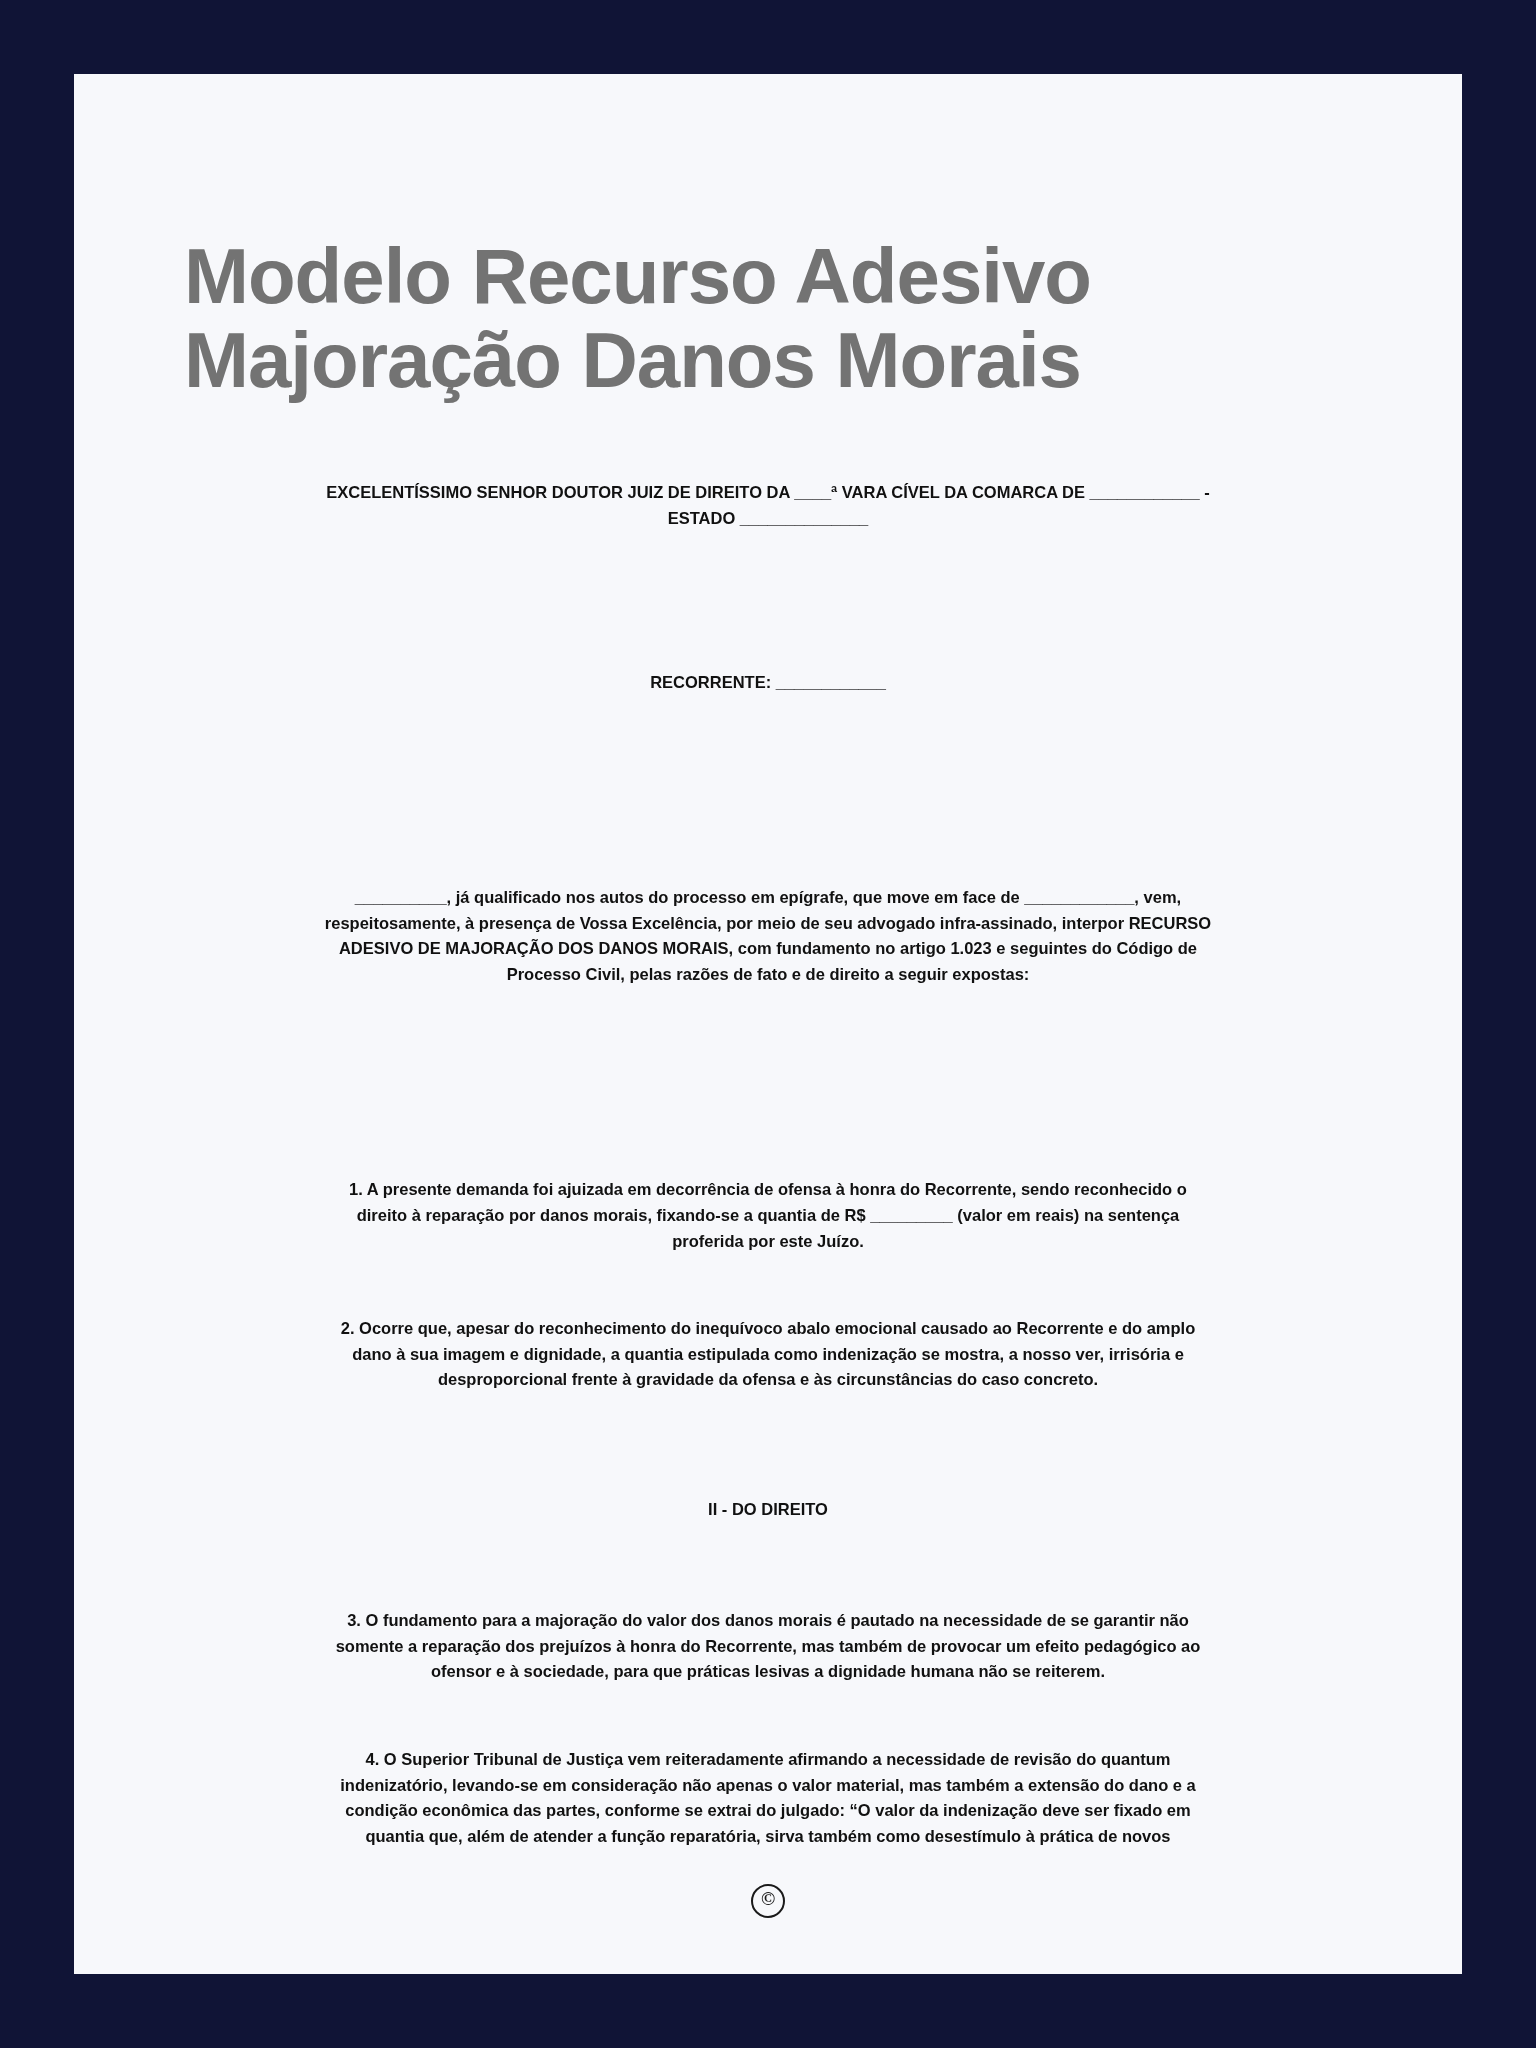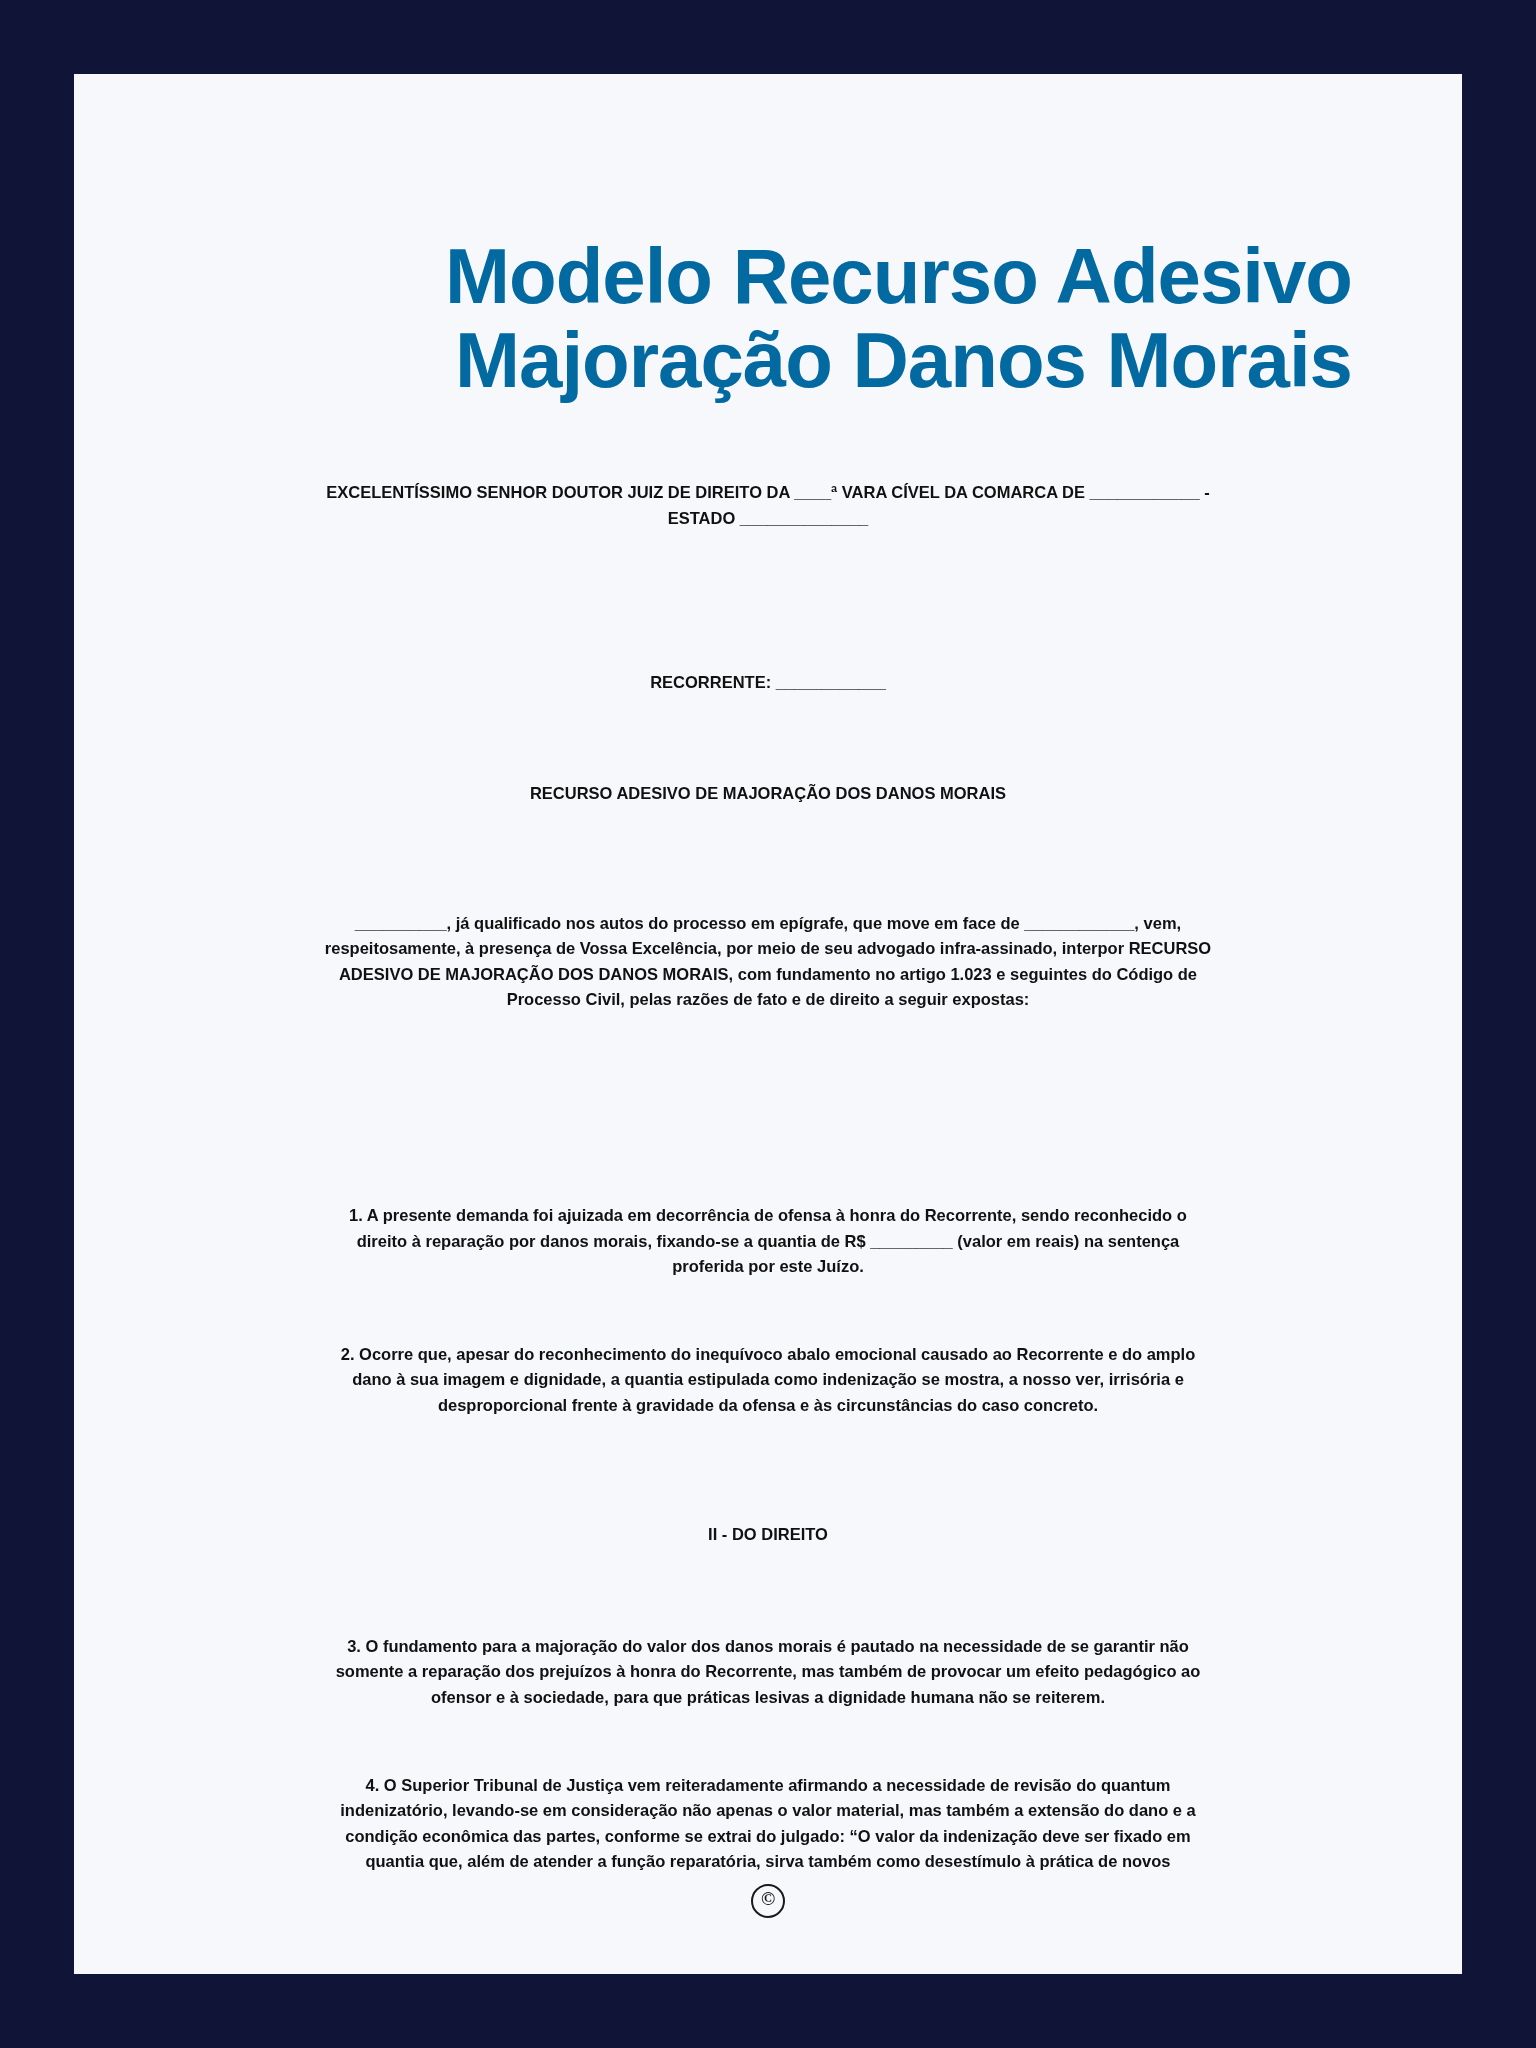--- a/index.html
+++ b/index.html
@@ -23,22 +23,22 @@
     box-sizing: border-box;
     padding: 0;
     overflow: hidden;
   }
   .doc-title {
     margin: 0;
     padding: 160px 110px 0 110px;
     font-size: 78px;
     line-height: 1.08;
     font-weight: bold;
-    color: #0369a1;
-    text-align: right;
+    color: #737373;
+    text-align: left;
     letter-spacing: -1px;
   }
   .body-area {
     padding: 78px 248px 0 248px;
   }
   p.block {
     margin: 0 0 0 0;
     font-size: 16.5px;
     line-height: 1.55;
     font-weight: bold;
@@ -82,21 +82,20 @@
     <p class="block">EXCELENTÍSSIMO SENHOR DOUTOR JUIZ DE DIREITO DA ____ª VARA CÍVEL DA COMARCA DE ____________ - ESTADO ______________</p>
     <div class="gap-sm"></div>
 
     <div class="gap-sm"></div>
 
     <div class="gap-sm"></div>
 
     <p class="block">RECORRENTE: ____________</p>
     <div class="gap-lg"></div>
 
-    <p class="block">RECURSO ADESIVO DE MAJORAÇÃO DOS DANOS MORAIS</p>
     <div class="gap-xl"></div>
 
     <p class="block">__________, já qualificado nos autos do processo em epígrafe, que move em face de ____________, vem, respeitosamente, à presença de Vossa Excelência, por meio de seu advogado infra-assinado, interpor RECURSO ADESIVO DE MAJORAÇÃO DOS DANOS MORAIS, com fundamento no artigo 1.023 e seguintes do Código de Processo Civil, pelas razões de fato e de direito a seguir expostas:</p>
     <div class="gap-xl"></div>
 
     <div class="gap-lg"></div>
 
     <p class="block">1. A presente demanda foi ajuizada em decorrência de ofensa à honra do Recorrente, sendo reconhecido o direito à reparação por danos morais, fixando-se a quantia de R$ _________ (valor em reais) na sentença proferida por este Juízo.</p>
     <div class="gap-md"></div>
 

